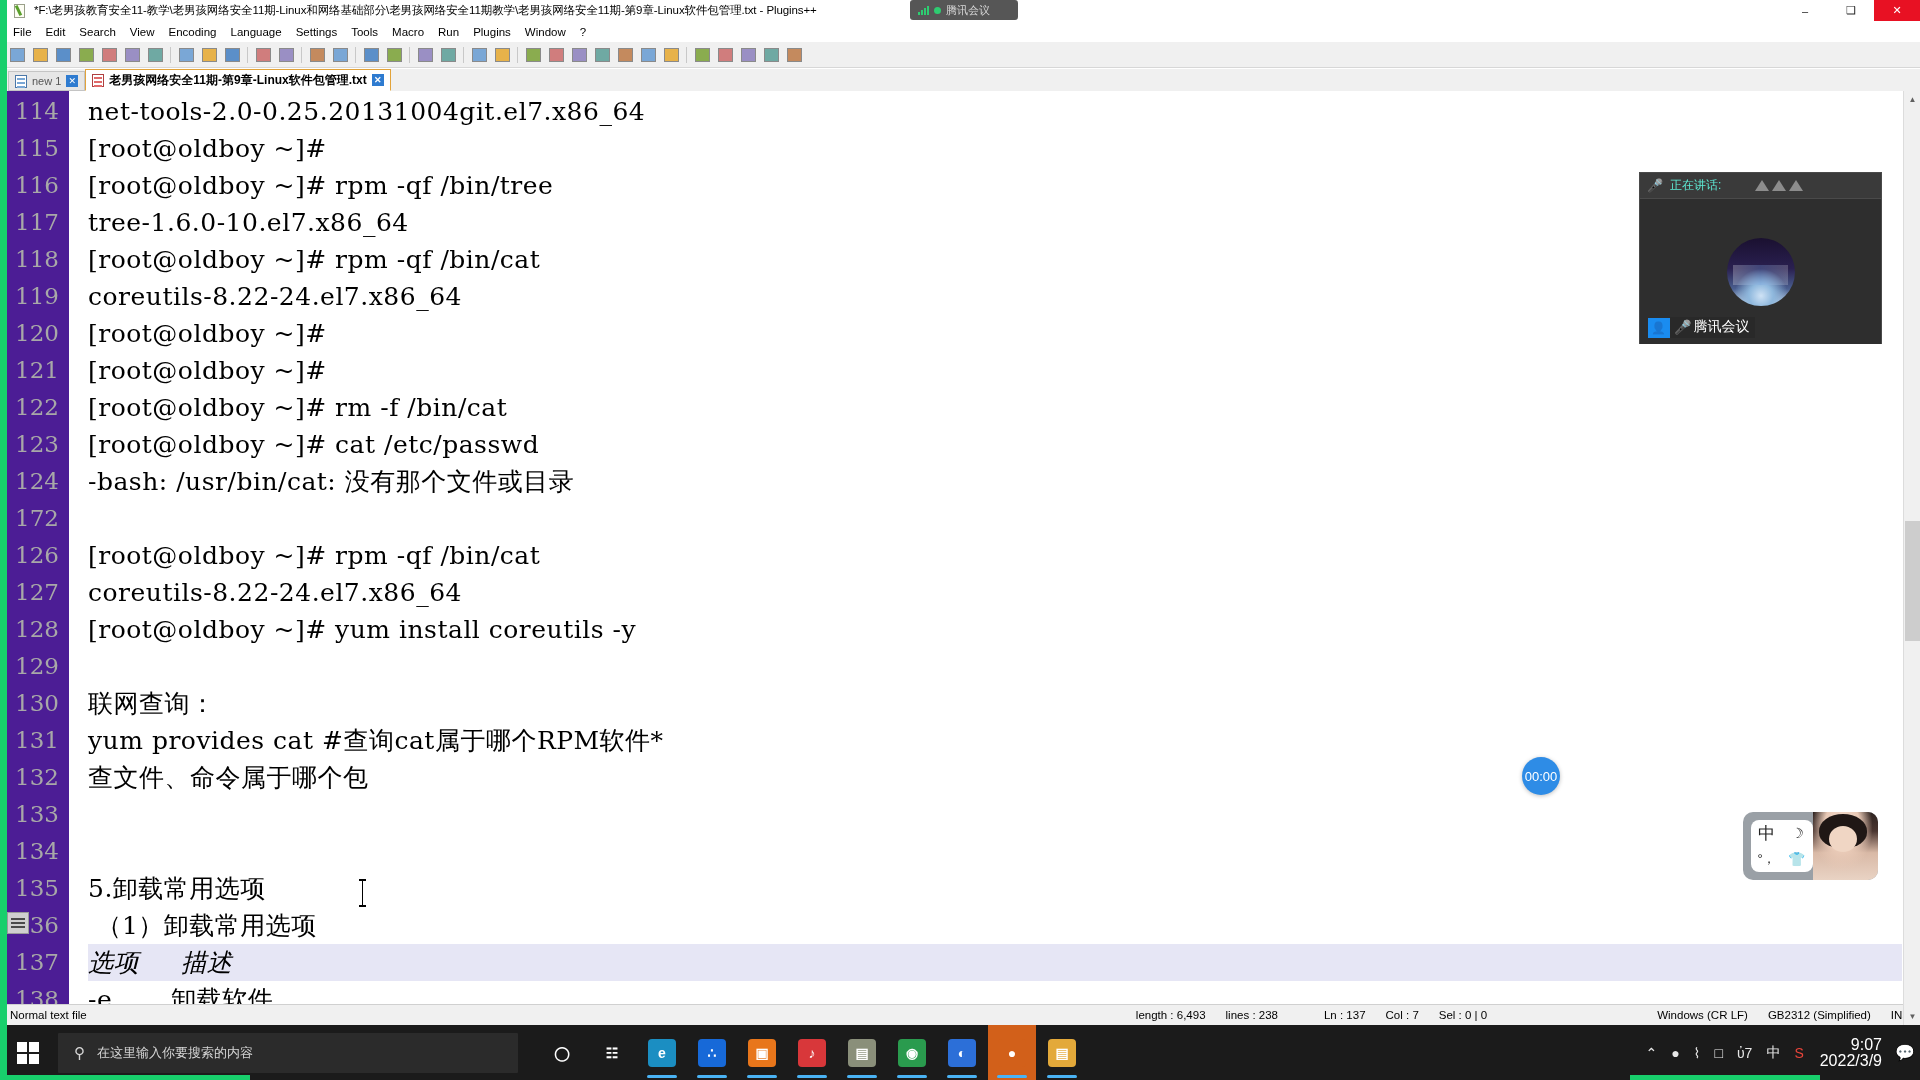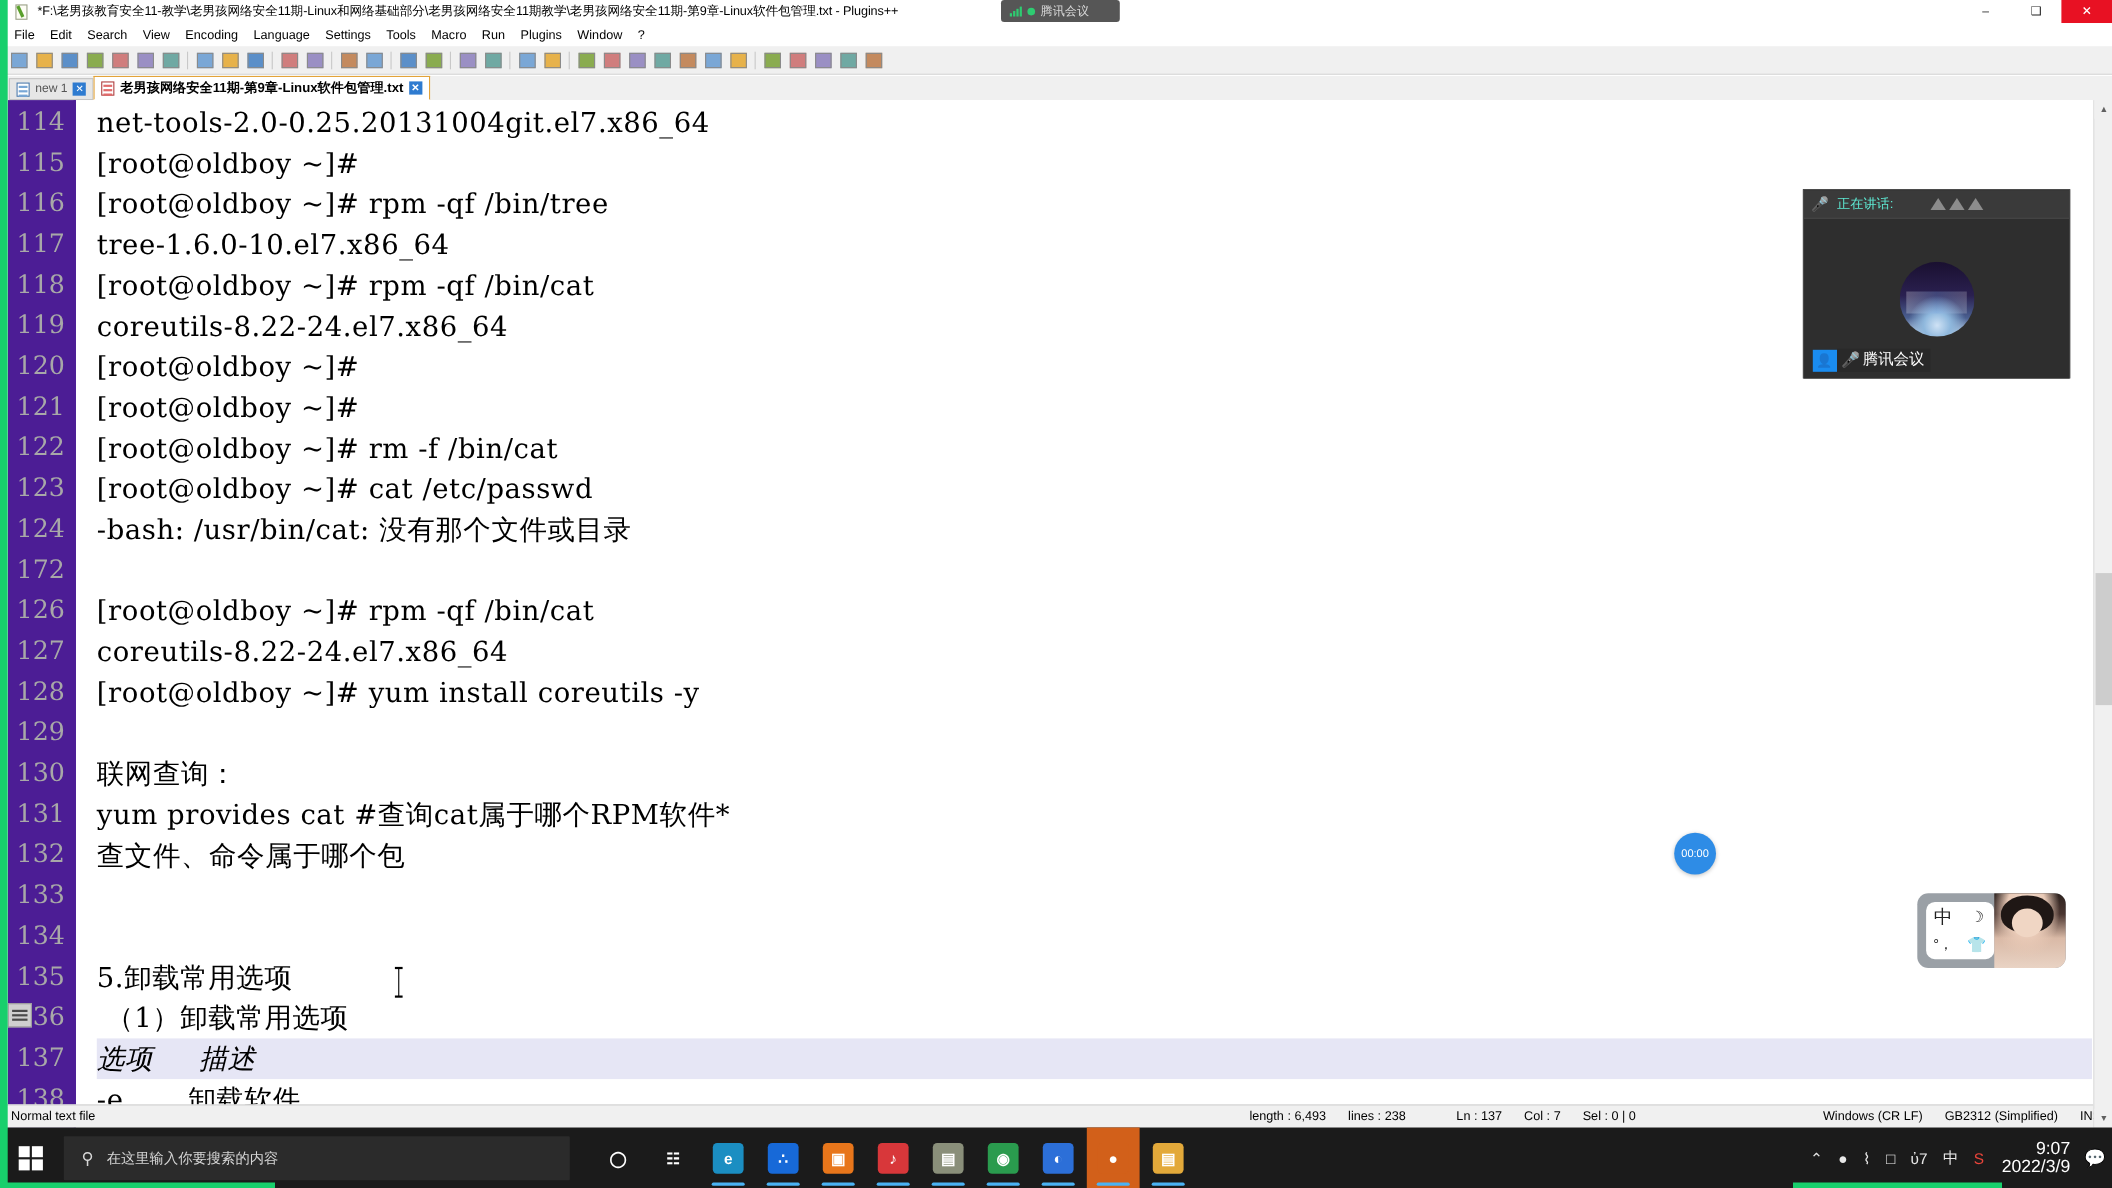--- a/index.html
+++ b/index.html
@@ -406,21 +406,21 @@
     display:flex; align-items:center; gap:2px;
   }
 
   
   .timer-bubble {
     position: absolute; left: 1522px; top: 757px;
     width: 38px; height: 38px;
     border-radius: 50%;
     background: #2e8ce6;
     color: #ffffff;
-    font-size: 10px;
+    font-size: 13px;
     display:flex; align-items:center; justify-content:center;
     z-index: 40;
     box-shadow: 0 1px 4px rgba(0,0,0,0.25);
   }
 
   
   .ime {
     position: absolute; left: 1743px; top: 812px;
     width: 135px; height: 68px;
     background: #9aa0a6;

